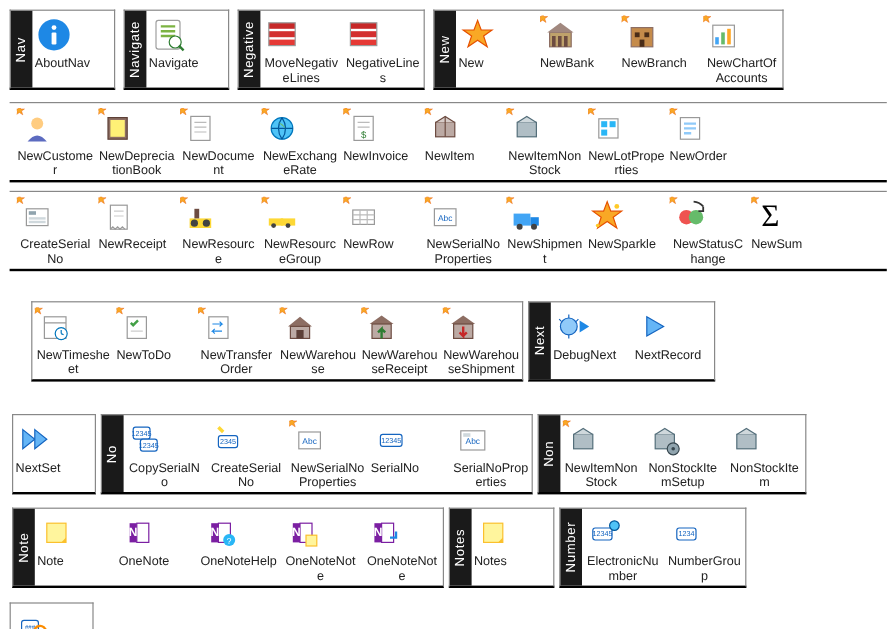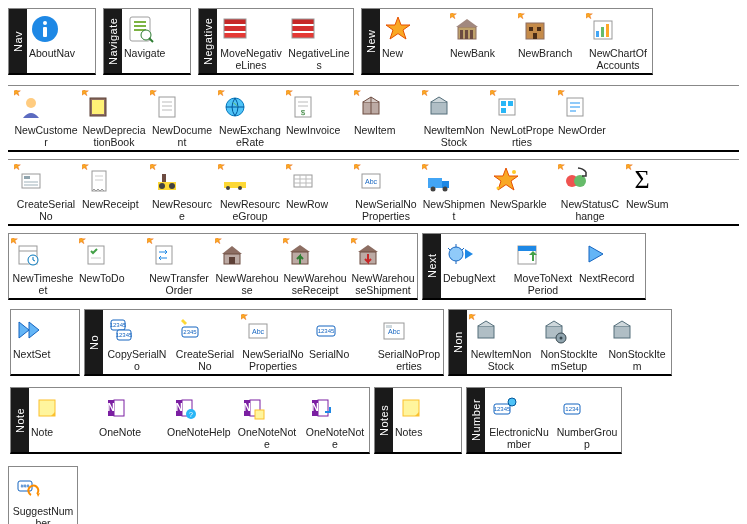--- a/index.html
+++ b/index.html
@@ -447,21 +447,21 @@
           <svg width="32" height="32" viewBox="0 0 32 32">
             <text x="16" y="24" font-size="26" text-anchor="middle" font-family="Times New Roman,serif" fill="#000">Σ</text>
             <g transform="translate(-2,-2) scale(0.7)">
               <polygon fill="#f9a825" stroke="#e65100" stroke-width="0.5" points="6,0 7.5,4 12,4 8.5,6.5 10,11 6,8.3 2,11 3.5,6.5 0,4 4.5,4"></polygon>
             </g>
           </svg>
         </span>
         <span class="label">NewSum</span>
       </div>
     </div>
-    <div style="display: flex; flex-wrap: nowrap; width: 100%; margin: 0;">
+    <div style="display: flex; flex-wrap: nowrap; width: 100%; margin: 18px;">
       <div class="group" style="border-width: 1px 1px 2px; border-style: solid; border-color: rgb(136, 136, 136) rgb(136, 136, 136) rgb(0, 0, 0); border-image: initial;">
         <div class="items">
           <div class="item">
             <span class="icon">
               <svg width="32" height="32" viewBox="0 0 32 32">
                 <g transform="translate(-2,-2) scale(0.7)">
                   <polygon fill="#f9a825" stroke="#e65100" stroke-width="0.5" points="6,0 7.5,4 12,4 8.5,6.5 10,11 6,8.3 2,11 3.5,6.5 0,4 4.5,4"></polygon>
                 </g>
                 <rect x="8" y="8" width="18" height="18" fill="#fff" stroke="#999"></rect>
                 <path d="M8 13h18" stroke="#999"></path>
@@ -547,31 +547,20 @@
                 <circle cx="13" cy="16" r="7" fill="#90caf9" stroke="#1565c0"></circle>
                 <path d="M13 9 v-3 M13 23 v3 M7 12 l-2 -2 M19 12 l2 -2" stroke="#1565c0"></path>
                 <polygon points="22,11 30,16 22,21" fill="#1e88e5"></polygon>
               </svg>
             </span>
             <span class="label">DebugNext</span>
           </div>
           <div class="item">
             <span class="icon">
               <svg width="32" height="32" viewBox="0 0 32 32">
-                <rect x="7" y="8" width="18" height="18" fill="#fff" stroke="#999"></rect>
-                <rect x="7" y="8" width="18" height="5" fill="#1e88e5"></rect>
-                <polygon points="18,17 26,17 22,13" fill="#43a047"></polygon>
-                <path d="M22 17 v6" stroke="#43a047" stroke-width="2"></path>
-              </svg>
-            </span>
-            <span class="label">MoveToNextPeriod</span>
-          </div>
-          <div class="item">
-            <span class="icon">
-              <svg width="32" height="32" viewBox="0 0 32 32">
                 <polygon points="10,8 24,16 10,24" fill="#64b5f6" stroke="#1565c0"></polygon>
               </svg>
             </span>
             <span class="label">NextRecord</span>
           </div>
         </div>
       </div>
     </div>
     <div style="display: flex; flex-wrap: nowrap; width: 100%; margin: 2px;">
       <div class="group">

